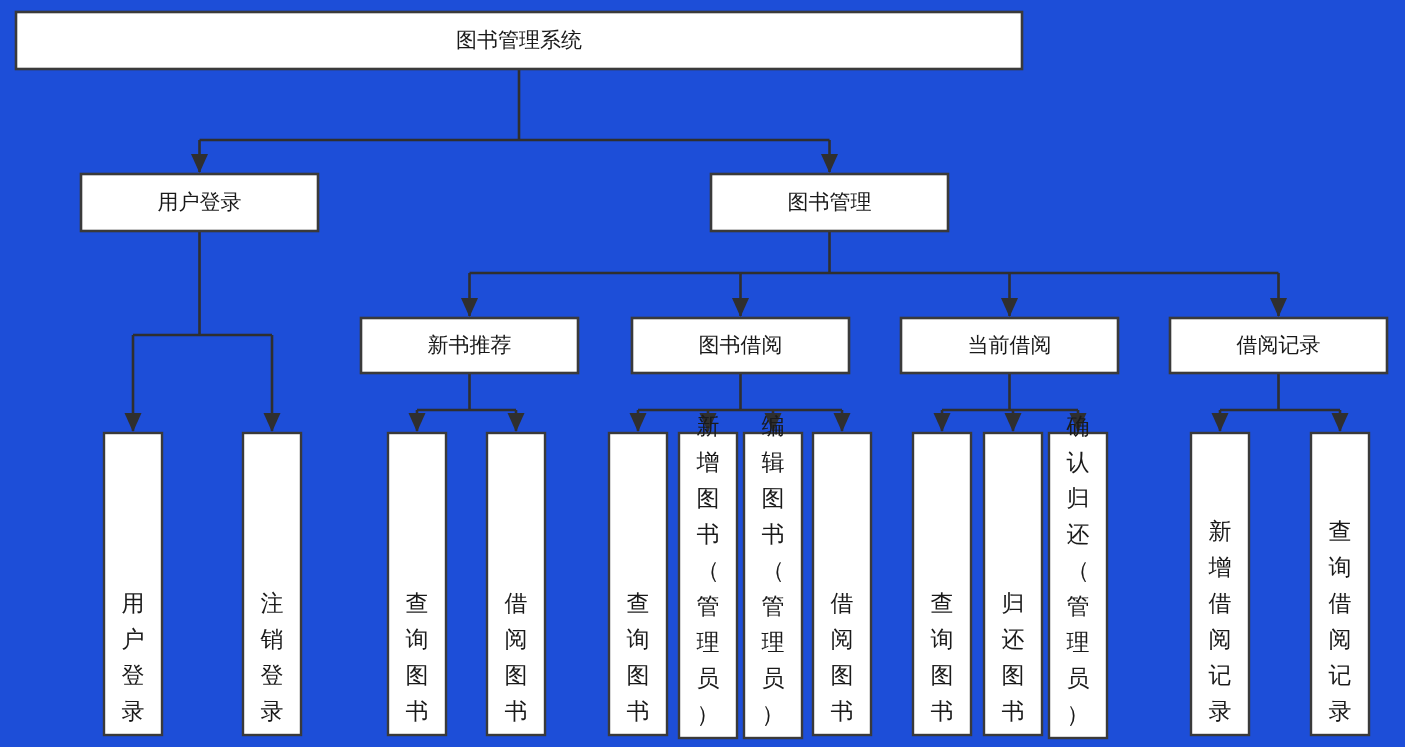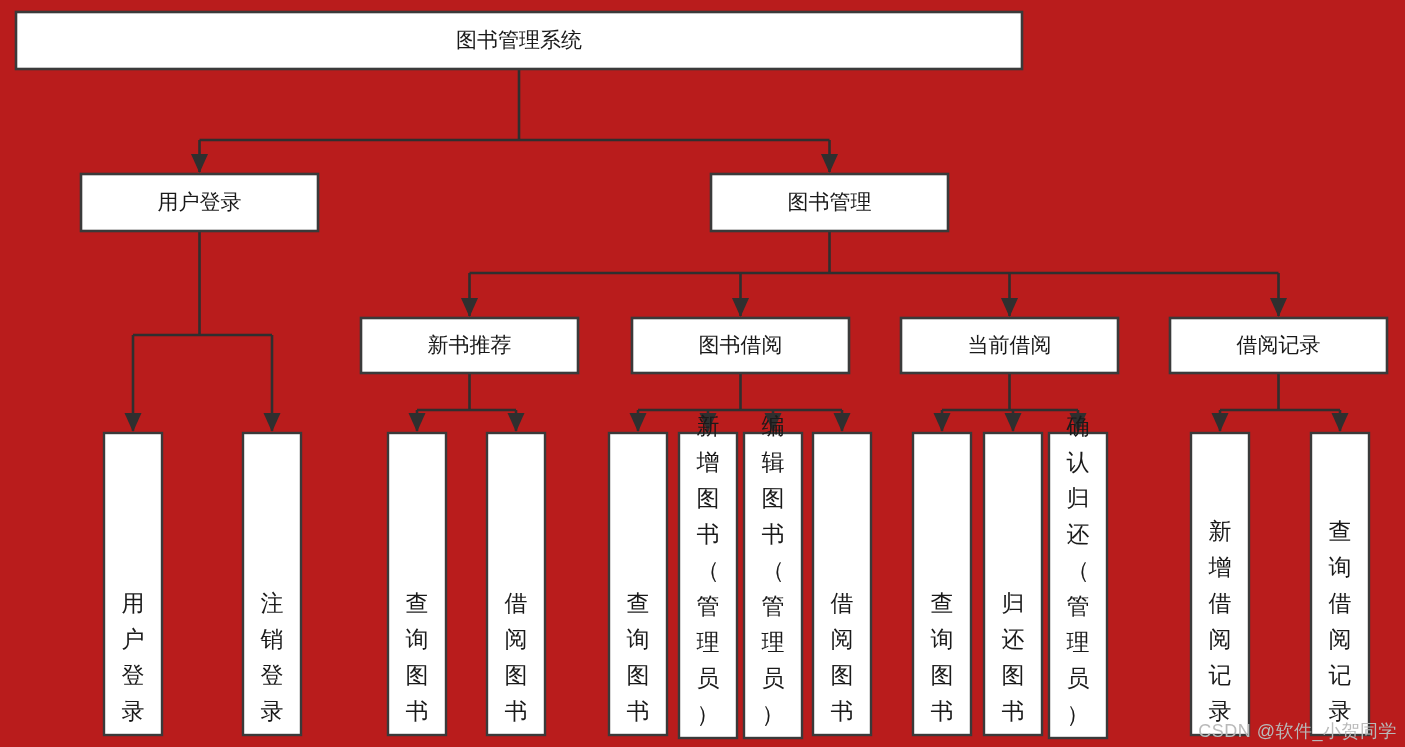--- a/index.html
+++ b/index.html
@@ -7,21 +7,21 @@
     padding: 0;
     background: #ffffff;
   }
   body {
     font-family: "Liberation Sans", "DejaVu Sans", sans-serif;
   }
   #diagram-root {
     position: relative;
     width: 1405px;
     height: 747px;
-    background: #b91c1c;
+    background: #1d4ed8;
     overflow: hidden;
   }
   svg.diagram-canvas {
     position: absolute;
     left: 0;
     top: 0;
     width: 1405px;
     height: 747px;
     display: block;
   }
@@ -249,14 +249,13 @@
         <g>
           <text x="1340" y="539" class="leaf-label">查</text>
           <text x="1340" y="575" class="leaf-label">询</text>
           <text x="1340" y="611" class="leaf-label">借</text>
           <text x="1340" y="647" class="leaf-label">阅</text>
           <text x="1340" y="683" class="leaf-label">记</text>
           <text x="1340" y="719" class="leaf-label">录</text>
         </g>
       </g>
   </svg>
-  <div class="watermark">CSDN @软件_小贺同学</div>
 </div>
 
 </body></html>

